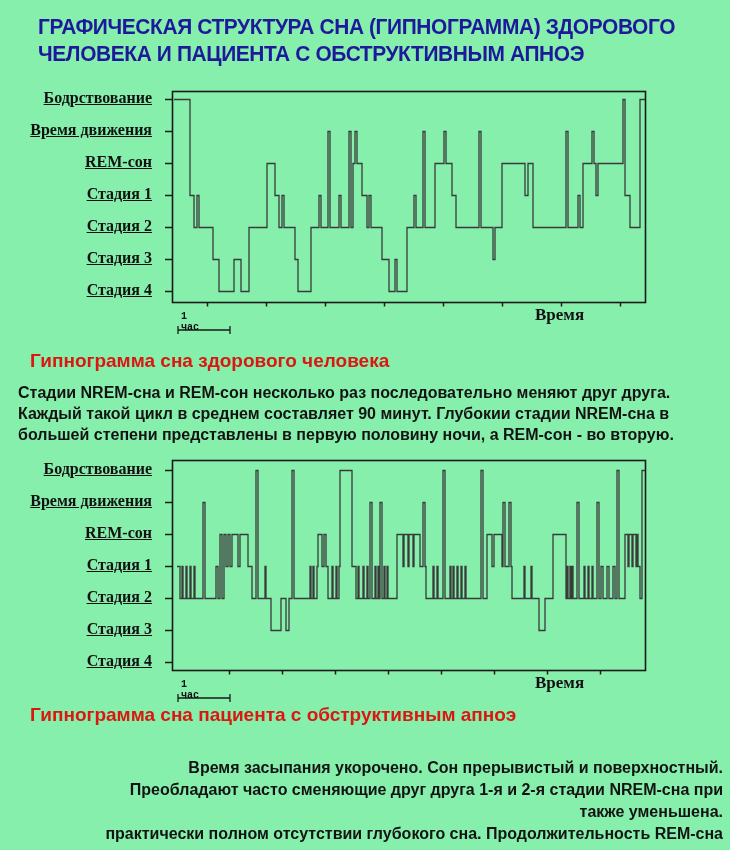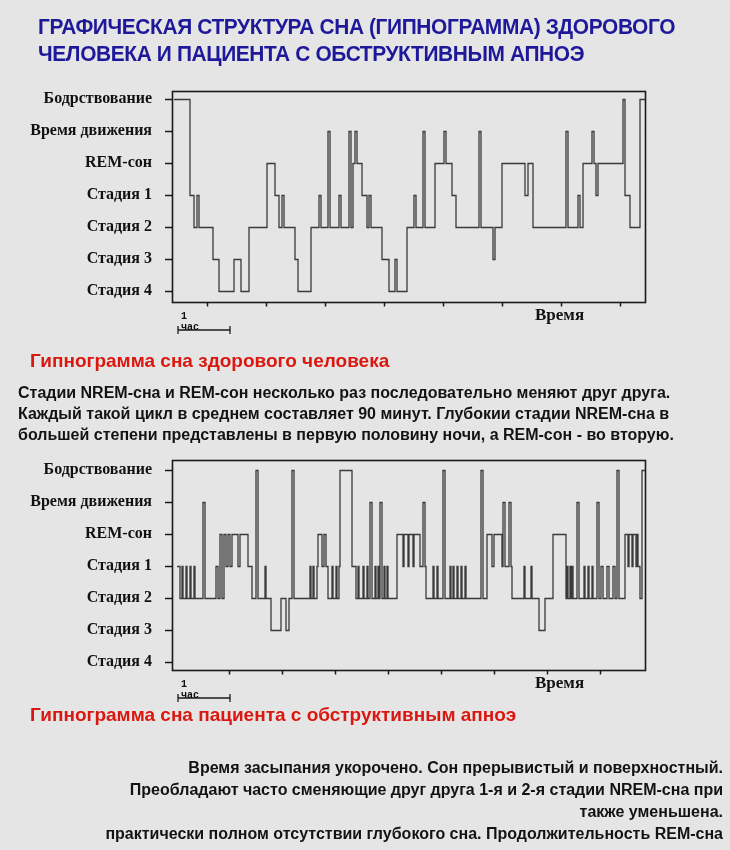--- a/index.html
+++ b/index.html
@@ -1,27 +1,27 @@
 <!DOCTYPE html>
 <html><head>
 <meta charset="utf-8">
 <style>
   html,body{margin:0;padding:0;background:#fff;}
-  .page{position:relative;width:730px;height:850px;background:#e5e5e5;overflow:hidden;
+  .page{position:relative;width:730px;height:850px;background:#86efac;overflow:hidden;
         font-family:"Liberation Sans",sans-serif;}
   .title-line{position:relative;white-space:nowrap;font-weight:bold;font-size:22px;line-height:27px;
         letter-spacing:-0.4px;transform:scaleX(.95);transform-origin:0 50%;}
   .title-block{position:absolute;left:38px;top:13px;}
   .section-heading{position:absolute;left:30px;white-space:nowrap;font-weight:bold;font-size:19px;}
   .body-par{position:absolute;left:18px;width:705px;color:#111;}
   .body-line{font-weight:bold;font-size:16px;line-height:21px;white-space:nowrap;color:#131313;}
   .par2 .body-line{line-height:22px;}
   .ylab{position:absolute;width:150px;text-align:right;
         font-family:"Liberation Serif",serif;font-weight:bold;font-size:16px;color:#111;
-        white-space:nowrap;}
+        white-space:nowrap;text-decoration:underline;}
   .xlab{position:absolute;width:110px;text-align:left;
         font-family:"Liberation Serif",serif;font-weight:bold;font-size:17px;color:#111;}
   .slab{position:absolute;font-family:Liberation Mono, monospace;font-weight:bold;font-size:10px;color:#111;}
   svg.plot{position:absolute;overflow:visible;}
   .chart-anchor{position:absolute;left:0;top:0;width:0;height:0;}
 </style>
 </head>
 <body>
 
 <div class="page">

